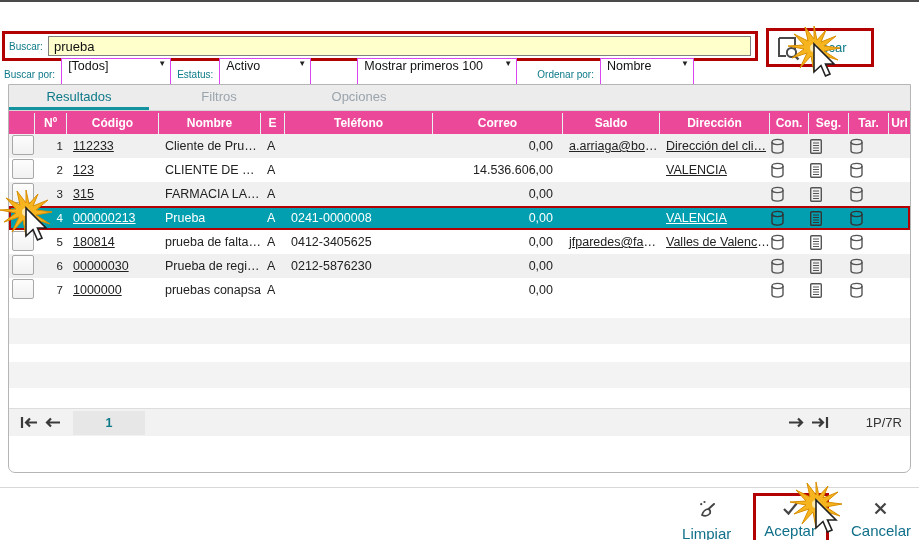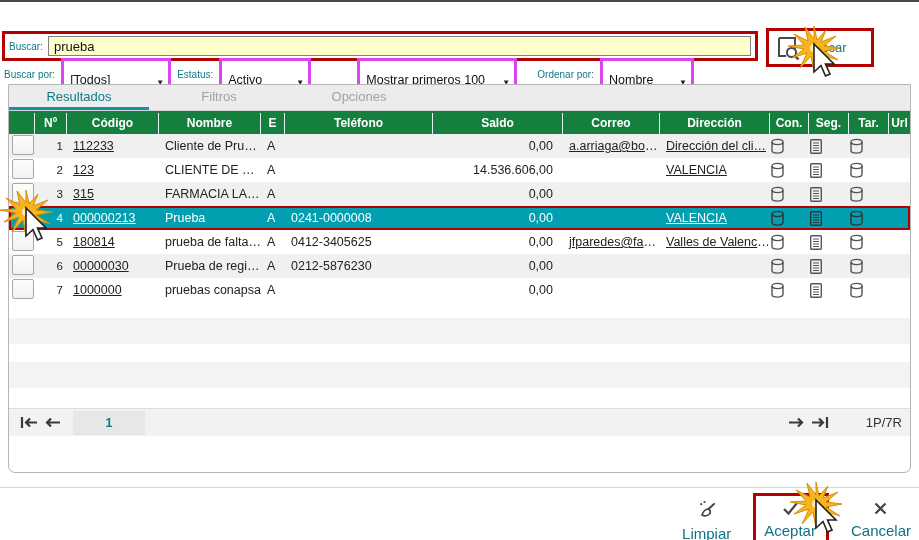--- a/index.html
+++ b/index.html
@@ -23,42 +23,42 @@
   .search-input { flex:1; height:20px; background:#ffffcc; border:1px solid #7f7f7f;
     font-family:inherit; font-size:13px; padding:0 5px; color:#111; }
 
   
   .search-btn { left:766px; top:28px; width:108px; height:39px; border:3px solid #b30000;
     background:#fff; display:flex; align-items:center; gap:5px; padding-left:6px; cursor:pointer; }
   .search-btn .btn-label { color:#0e7a89; font-size:13px; }
 
   
   .filter-row { left:4px; top:62px; width:910px; height:24px; display:flex; align-items:center; gap:6px; }
-  .combo { height:32px; background:#fff; border:3px solid #d946ef; display:flex;
-    align-items:flex-end; justify-content:space-between; padding:0 4px 0 6px; font-size:12.5px;
+  .combo { height:32px; background:#fff; border:1px solid #d946ef; display:flex;
+    align-items:flex-start; justify-content:space-between; padding:0 4px 0 6px; font-size:12.5px;
     color:#111; cursor:pointer; }
   .combo .car { font-size:8px; color:#222; margin-left:6px; }
   .w-todos { width:110px; } .w-activo { width:92px; margin-right:40px;gap:8px; }
   .w-mostrar { width:160px; } .w-nombre { width:94px; }
   .sp { flex:0 0 8px; }
 
   
   .container { left:8px; top:84px; width:903px; height:389px; border:1px solid #b5b5b5;
     border-radius:0 0 7px 7px; background:#fff; overflow:hidden; }
   .tabs { height:26px; background:#ececec; display:flex; align-items:stretch;
     border-bottom:1px solid #d5d5d5; }
   .tab { width:140px; text-align:center; line-height:24px; font-size:13px; color:#9aa4ac;
     font-weight:normal; cursor:pointer; }
   .tab.active { color:#0e7a89; border-bottom:3px solid #12939f; }
 
   
   .grid-row { display:grid;
     grid-template-columns:26px 32px 92px 102px 24px 148px 130px 97px 110px 39px 40px 40px 1fr;
     align-items:center; }
-  .thead { height:23px; background:#15803d; color:#fff; font-weight:bold; font-size:12px; }
+  .thead { height:23px; background:#ec4899; color:#fff; font-weight:bold; font-size:12px; }
   .thead > div { text-align:center; border-right:1px solid #e8f2f4; line-height:21px;
     height:21px; margin-top:1px; overflow:hidden; }
   .thead > div:last-child { border-right:none; }
   .trow { height:24px; background:#fff; font-size:12.5px; cursor:pointer; }
   .trow.gray { background:#f0f0f0; }
   .trow.sel { background:#029fb0; color:#fff; box-shadow:inset 0 0 0 2px #b30000; }
   .trow.sel a { color:#fff; }
   .cell { overflow:hidden; white-space:nowrap; text-overflow:ellipsis; padding-left:6px; }
   .c-n { text-align:right; padding-right:4px; font-size:11.5px; }
   .c-sal { text-align:right; padding-right:10px; }
@@ -146,22 +146,22 @@
       <div class="tab">Opciones</div>
     </div>
 
     <div class="grid-row thead">
       <div></div>
       <div>Nº</div>
       <div>Código</div>
       <div>Nombre</div>
       <div>E</div>
       <div>Teléfono</div>
+      <div>Correo</div>
       <div>Saldo</div>
-      <div>Correo</div>
       <div>Dirección</div>
       <div>Con.</div>
       <div>Seg.</div>
       <div>Tar.</div>
       <div>Url</div>
     </div>
 
     <div class="grid-row trow gray">
       <div class="cell c-icon"><span class="cb"></span></div>
       <div class="cell c-n">1</div>

